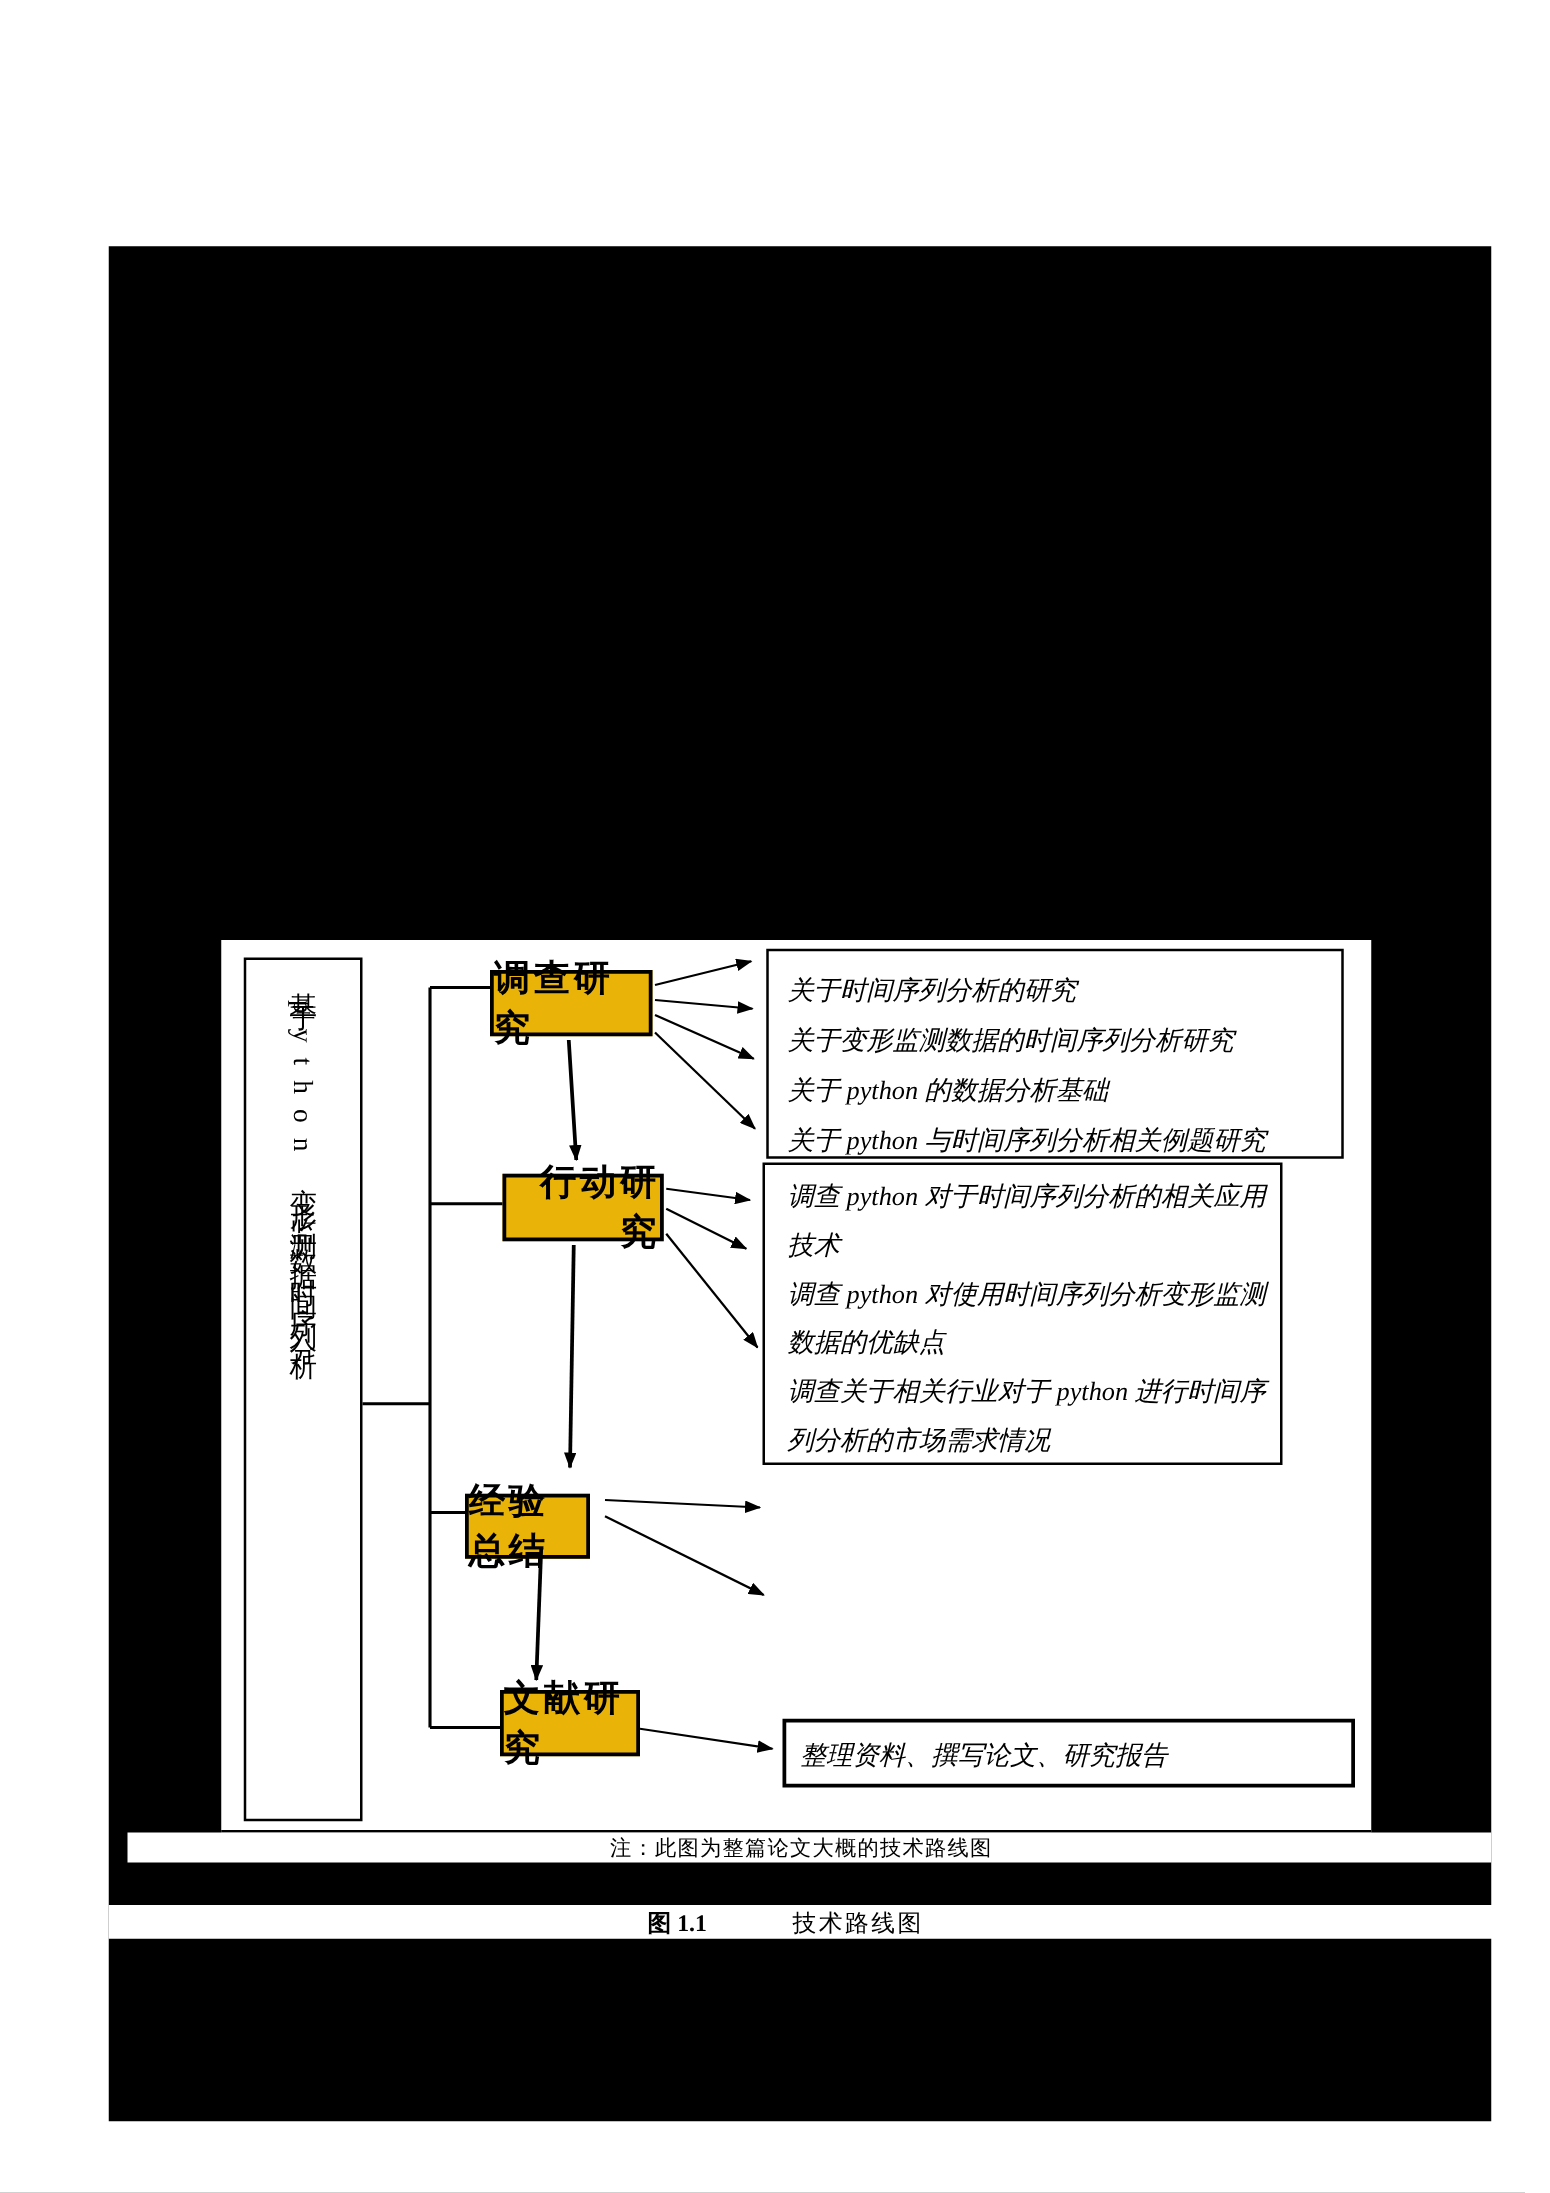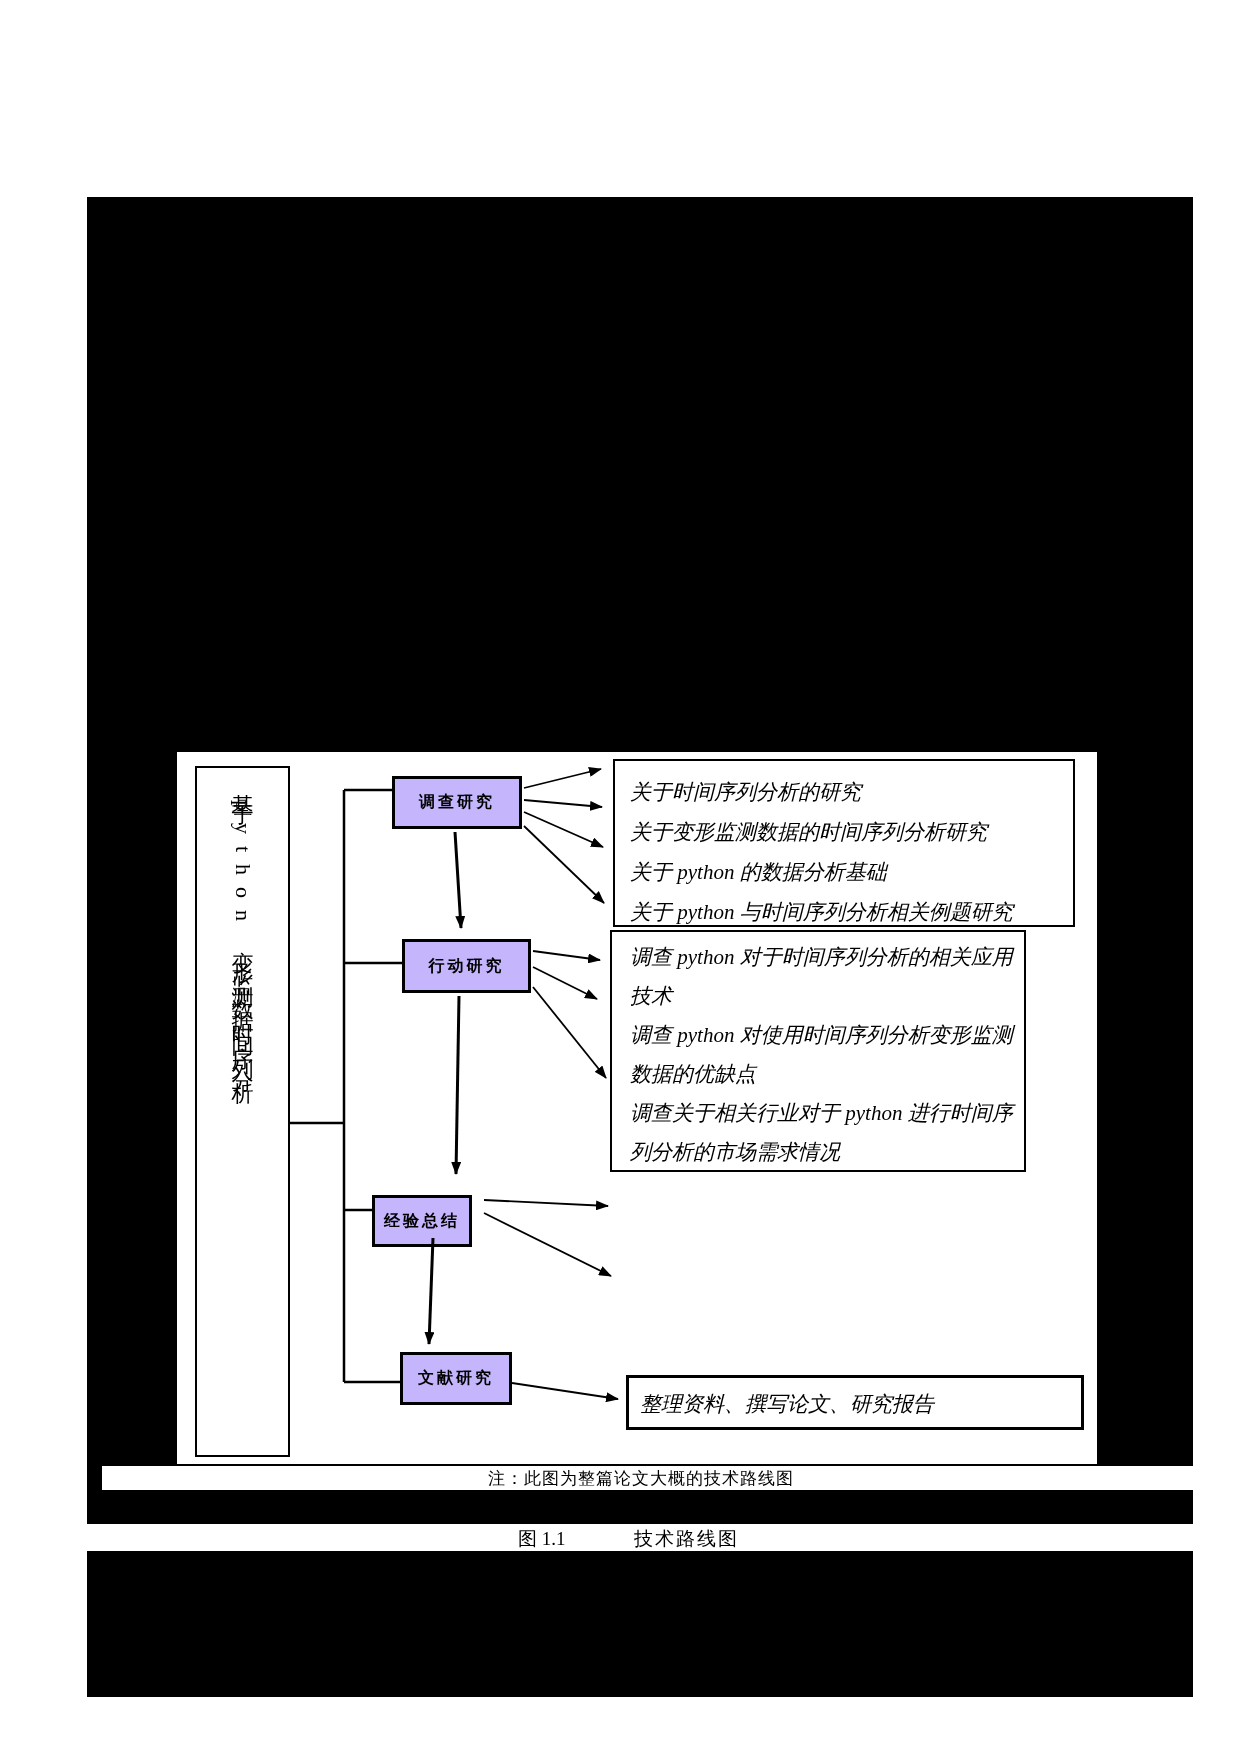--- a/index.html
+++ b/index.html
@@ -19,23 +19,23 @@
   .main-topic-box {
     position:absolute; left:195px; top:766px; width:95px; height:691px;
     border:2px solid #000; box-sizing:border-box; background:#fff;
     display:flex; justify-content:center;
   }
   .main-topic-text {
     writing-mode:vertical-rl; text-orientation:mixed;
     font-size:22px; letter-spacing:12px; padding-top:8px;
   }
   .stage-box {
-    position:absolute; border:3px solid #000; box-sizing:border-box; background:#c4b5fd;
+    position:absolute; border:3px solid #000; box-sizing:border-box; background:#eab308;
     display:flex; align-items:center; justify-content:center;
-    font-size:16px; font-weight:bold; letter-spacing:3px;
+    font-size:29px; font-weight:bold; letter-spacing:3px;
   }
   .stage-1 { left:392px; top:776px; width:130px; height:53px; }
   .stage-2 { left:402px; top:939px; width:129px; height:54px;text-align:right; }
   .stage-3 { left:372px; top:1195px; width:100px; height:52px; }
   .stage-4 { left:400px; top:1352px; width:112px; height:53px;font-family:Liberation Mono, monospace; }
   .output-box {
     position:absolute; border:2px solid #000; box-sizing:border-box; background:#fff;
     font-size:21px; line-height:40px; white-space:pre-line; overflow:hidden;font-style:italic;
   }
   .output-1 { left:613px; top:759px;  width:462px; height:168px; padding:11px 4px 0 15px; }
@@ -43,21 +43,21 @@
   .output-3 { left:608px; top:1176px; width:476px; height:176px; padding:9px 4px 0 22px; }
   .output-4 { left:626px; top:1375px; width:458px; height:55px;  padding:6px 4px 1px 11px; border-width:3px; }
   .connector-layer {
     position:absolute; left:0; top:0; width:1240px; height:1754px;
     pointer-events:none;
   }
   .caption-band { position:absolute; background:#ffffff; }
   .note-band   { left:102px; top:1466px; width:1091px; height:24px; }
   .note-text   { position:absolute; left:386px; top:1px; font-size:17px; letter-spacing:1px; }
   .figure-band { left:87px; top:1524px; width:1153px; height:27px; }
-  .figure-label{ position:absolute; left:431px; top:2px; font-size:19px; }
+  .figure-label{ position:absolute; left:431px; top:2px; font-size:19px;font-weight:bold; }
   .figure-title{ position:absolute; left:547px; top:2px; font-size:19px; letter-spacing:2px; }
 </style>
 </head>
 <body>
 
 <div class="page">
 
   <div class="black-region"></div>
 
   <div class="diagram-panel"></div>

